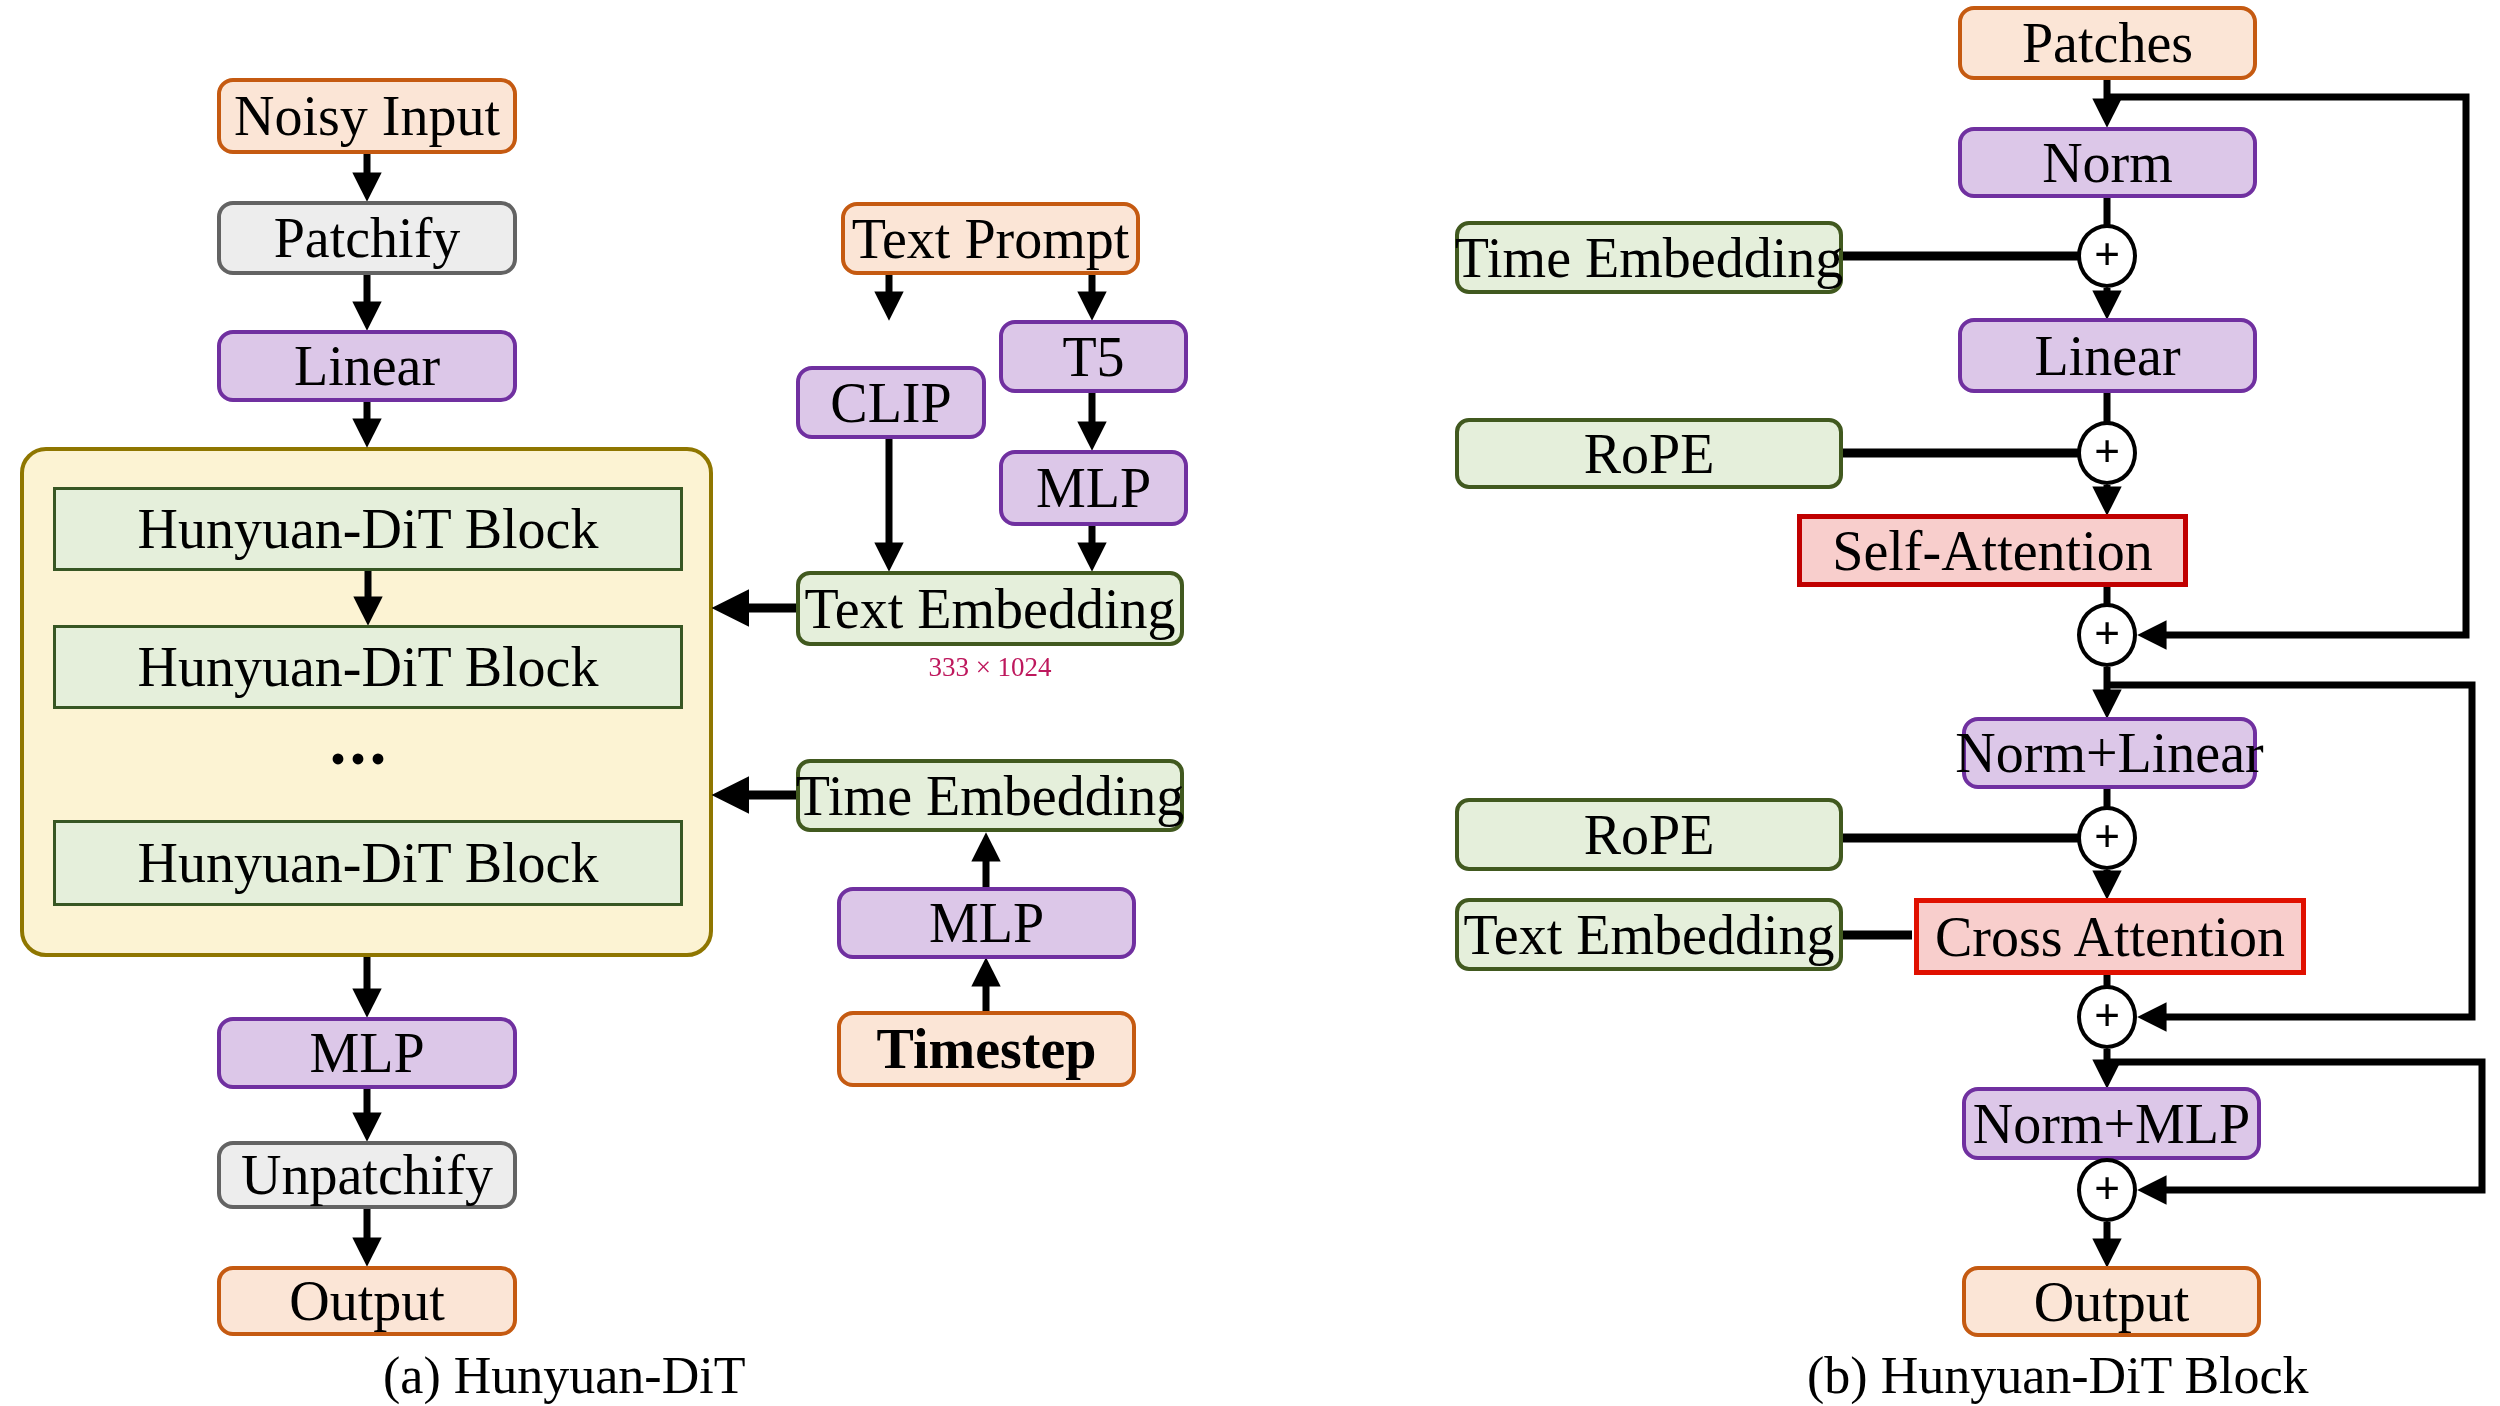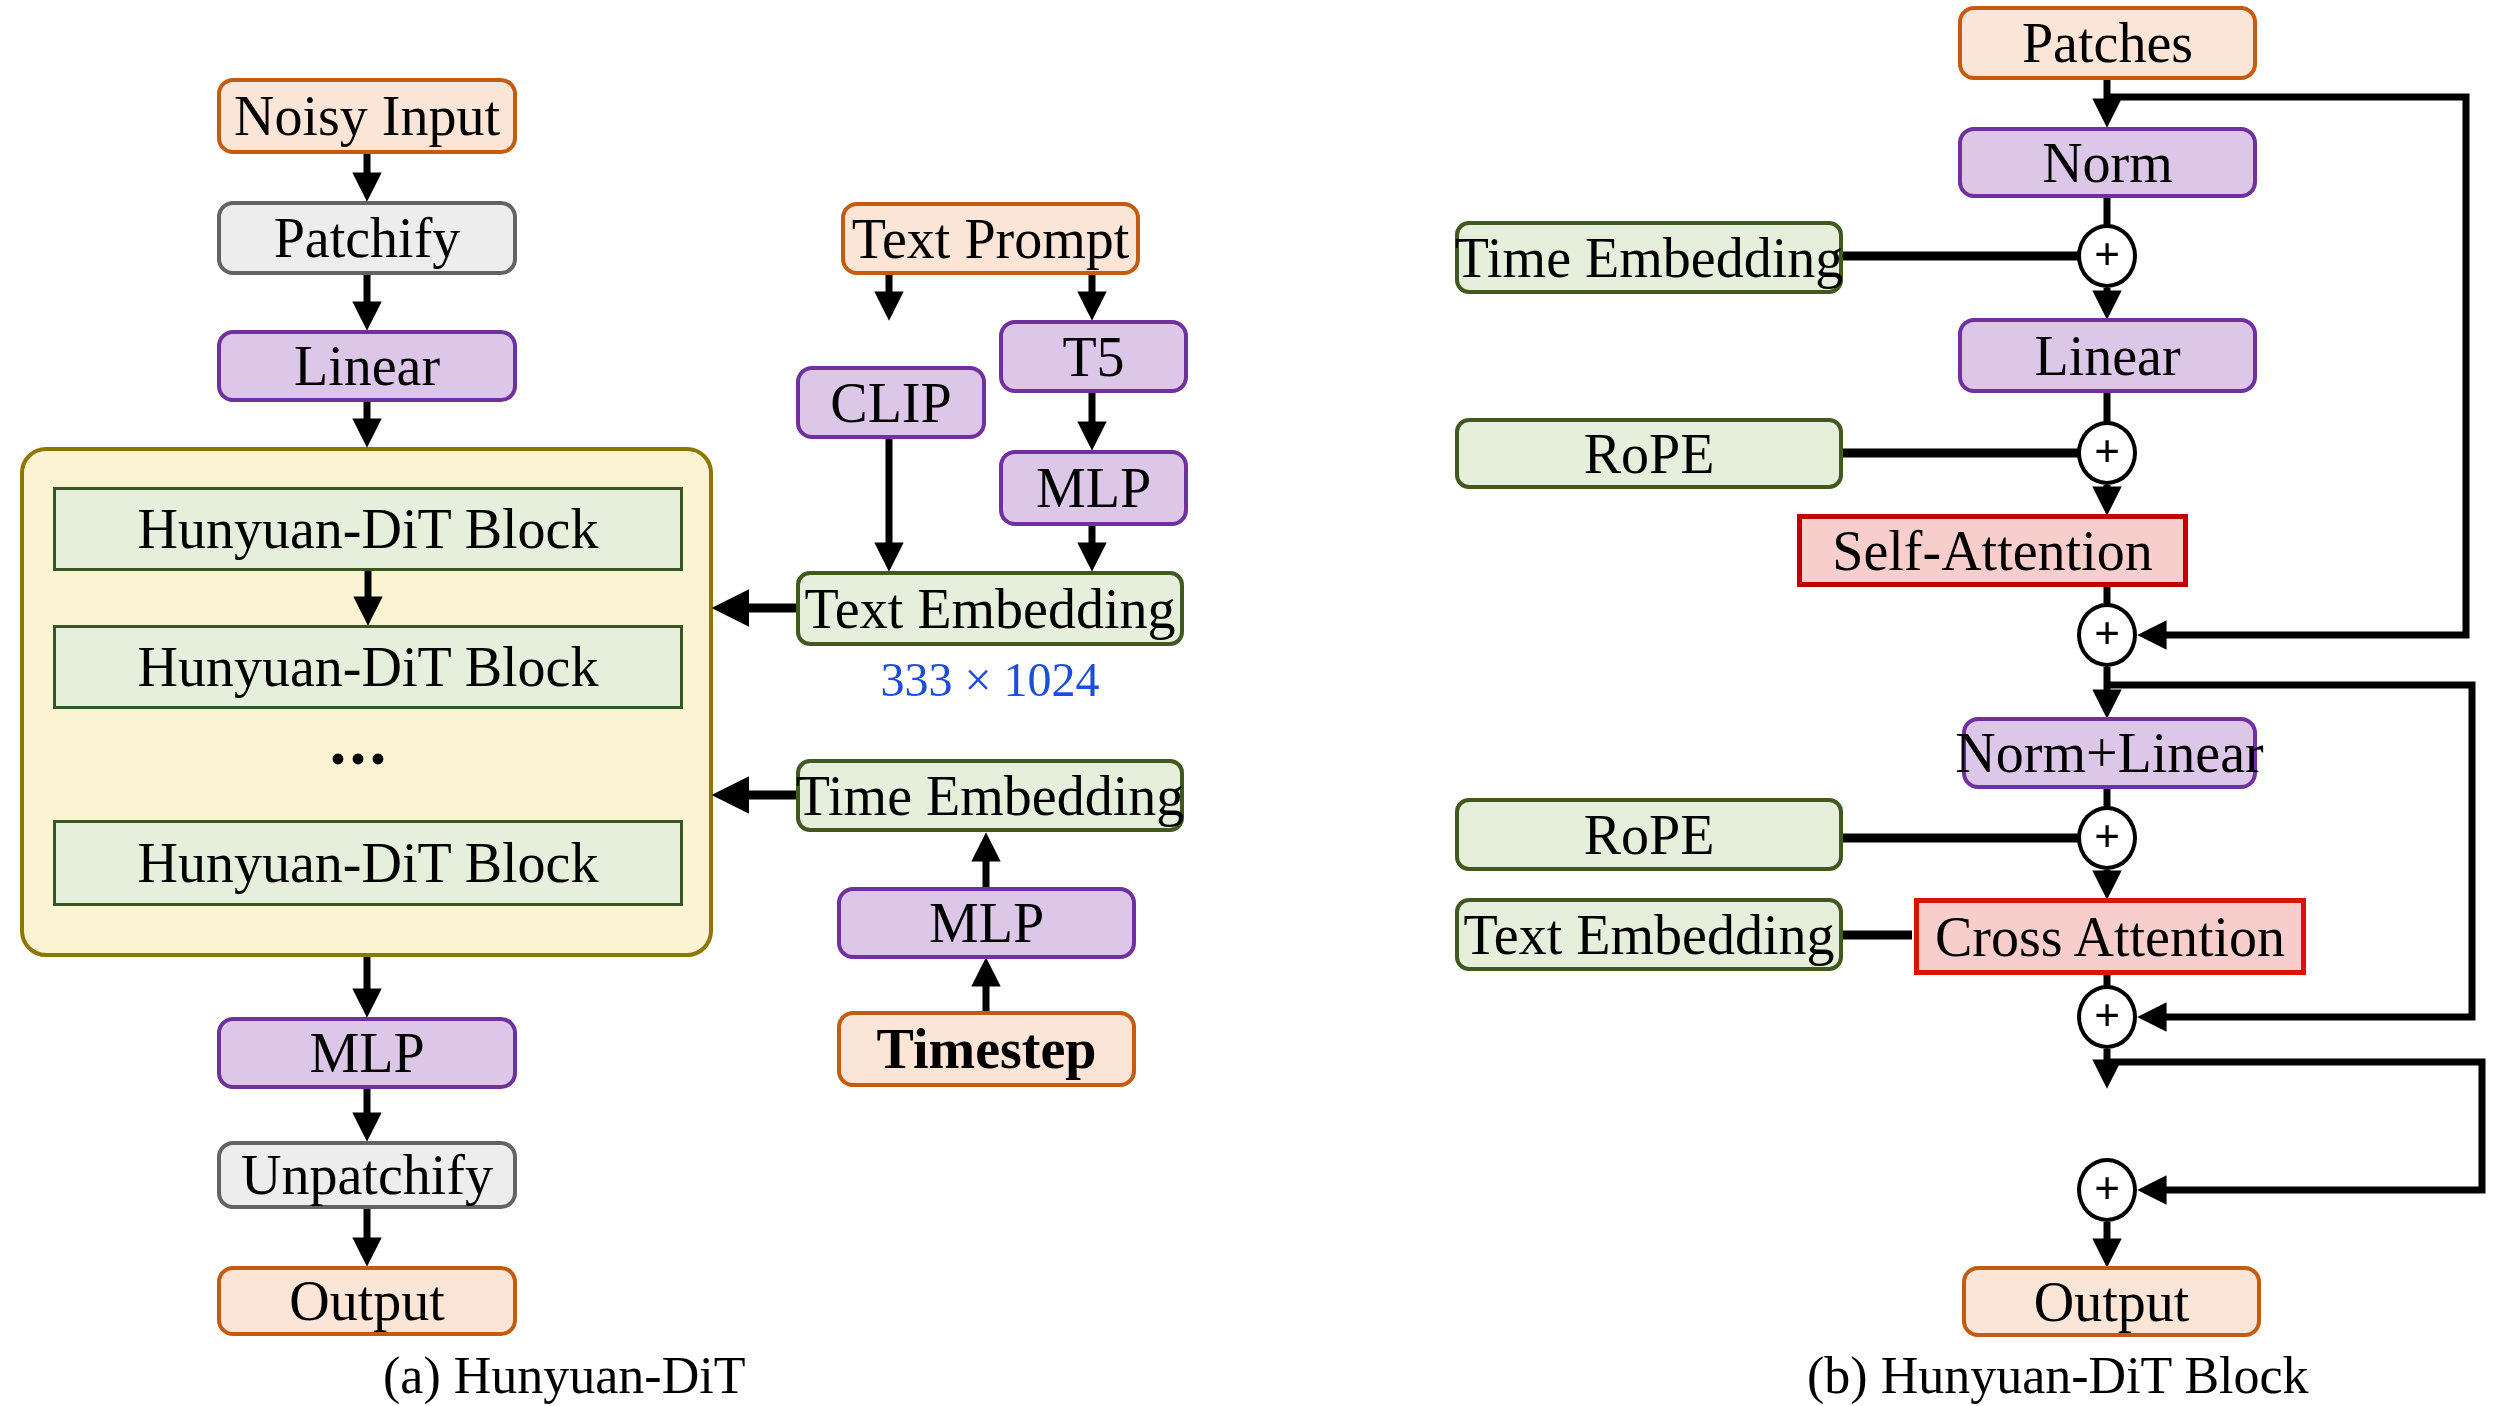--- a/index.html
+++ b/index.html
@@ -34,21 +34,21 @@
     width:60px;height:64px;border:4px solid #000;border-radius:50%;
     background:#fff;display:flex;align-items:center;justify-content:center;
     font-size:46px;font-weight:600;color:#000;padding-bottom:4px;
   }
   .dots{
     position:absolute;z-index:3;display:flex;align-items:center;justify-content:center;
     font-size:40px;letter-spacing:6px;font-weight:700;color:#000;
   }
   .dim-label{
     position:absolute;z-index:3;text-align:center;
-    font-size:48px;color:#1d4ed8;
+    font-size:27px;color:#be185d;
   }
   .caption{
     position:absolute;z-index:3;
     font-size:52px;color:#000;
   }
   #wires{position:absolute;left:0;top:0;z-index:2;}
   .wire{stroke:var(--line);stroke-width:7;fill:none;}
   .wire-thick{stroke:var(--line);stroke-width:9;fill:none;}
 </style>
 </head>
@@ -133,20 +133,21 @@
   <div class="box orange" style="left:1958px;top:6px;width:299px;height:74px;">Patches</div>
   <div class="box purple" style="left:1958px;top:127px;width:299px;height:71px;">Norm</div>
   <div class="box green" style="left:1455px;top:221px;width:388px;height:73px;">Time Embedding</div>
   <div class="box purple" style="left:1958px;top:318px;width:299px;height:75px;">Linear</div>
   <div class="box green" style="left:1455px;top:418px;width:388px;height:71px;">RoPE</div>
   <div class="box red-sharp" style="left:1797px;top:514px;width:391px;height:73px;">Self-Attention</div>
   <div class="box purple" style="left:1962px;top:717px;width:295px;height:72px;">Norm+Linear</div>
   <div class="box green" style="left:1455px;top:798px;width:388px;height:73px;">RoPE</div>
   <div class="box green" style="left:1455px;top:898px;width:388px;height:73px;">Text Embedding</div>
   <div class="box red-round" style="left:1914px;top:898px;width:392px;height:77px;">Cross Attention</div>
+  <div class="box purple" style="left:1962px;top:1087px;width:299px;height:73px;">Norm+MLP</div>
   <div class="box orange" style="left:1962px;top:1266px;width:299px;height:71px;">Output</div>
 
   <div class="plus" style="left:2077px;top:224px;">+</div>
   <div class="plus" style="left:2077px;top:421px;">+</div>
   <div class="plus" style="left:2077px;top:603px;">+</div>
   <div class="plus" style="left:2077px;top:806px;">+</div>
   <div class="plus" style="left:2077px;top:985px;">+</div>
   <div class="plus" style="left:2077px;top:1158px;">+</div>
 
   <div class="caption" style="left:1807px;top:1346px;width:600px;">(b) Hunyuan-DiT Block</div>

